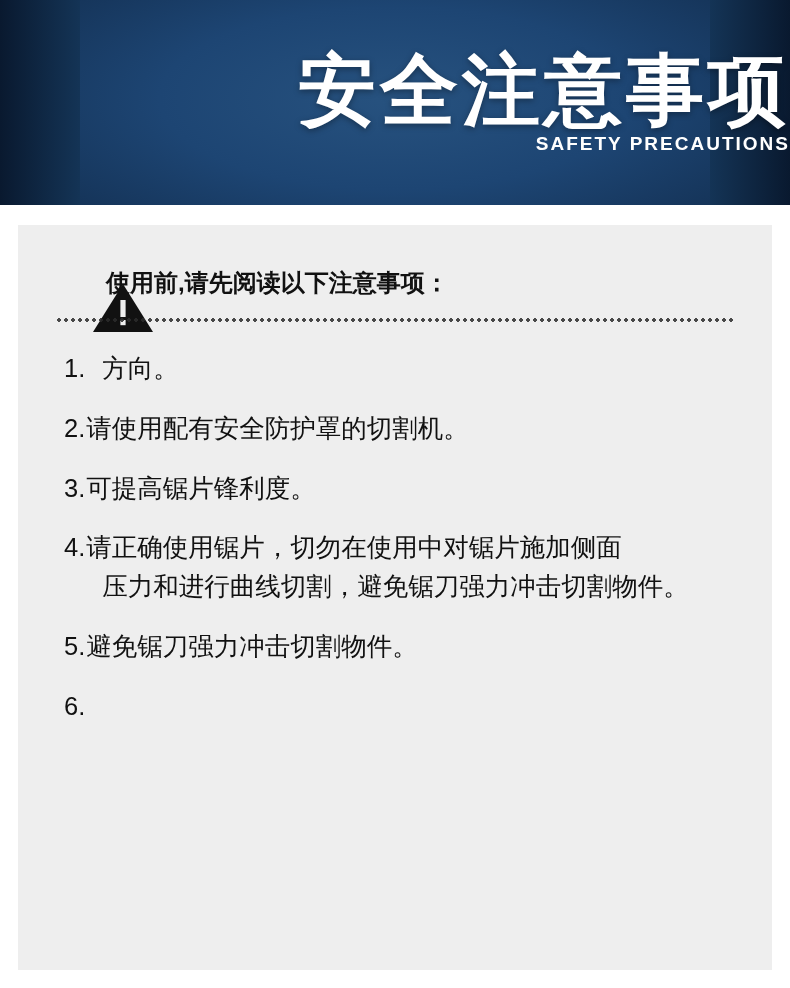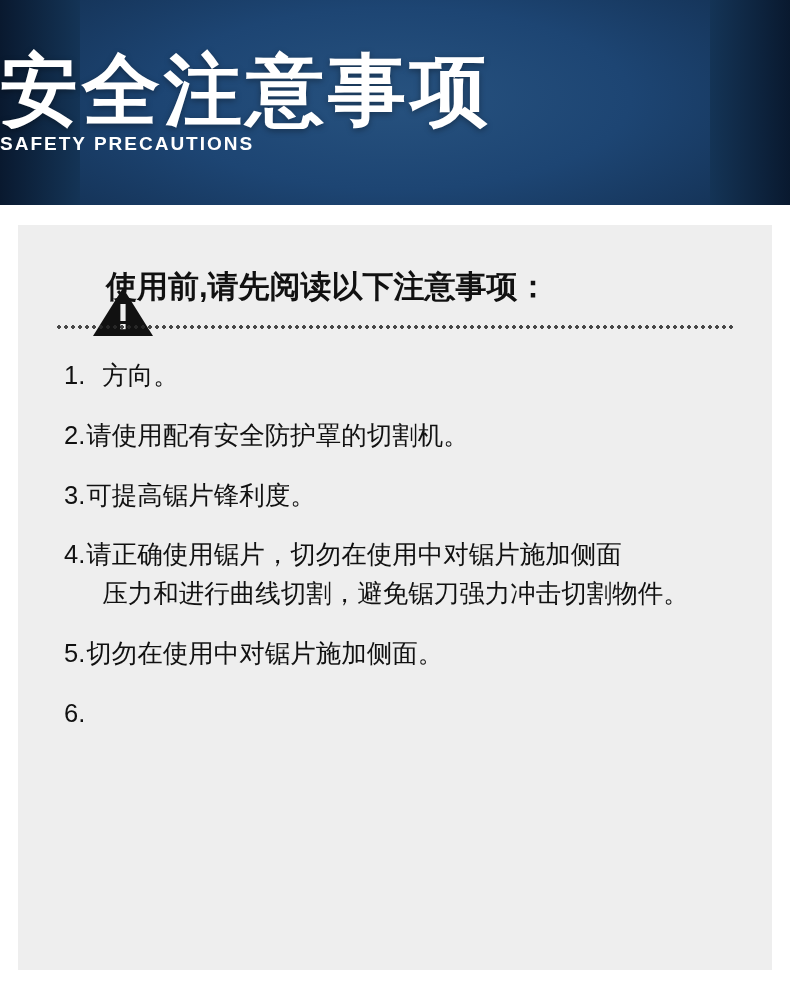--- a/index.html
+++ b/index.html
@@ -44,21 +44,21 @@
     position: absolute;
     right: 0; top: 0; bottom: 0;
     width: 80px;
     background: linear-gradient(to left, #09192f 0%, #143456 100%);
   }
   .banner-inner {
     position: absolute;
     left: 0; right: 0; top: 0; bottom: 0;
     display: flex;
     flex-direction: column;
-    align-items: flex-start;
+    align-items: flex-end;
     justify-content: center;
     z-index: 3;
   }
   .banner-title {
     color: #ffffff;
     font-size: 78px;
     line-height: 1;
     font-weight: bold;
     letter-spacing: 4px;
     text-shadow: 0 2px 6px rgba(0,0,0,0.35);
@@ -93,21 +93,21 @@
   }
   .warn-tri {
     width: 0;
     height: 0;
     position: relative;
     flex: 0 0 auto;
   }
   .warn-svg { display: block; }
 
   .warn-text {
-    font-size: 31px;
+    font-size: 24px;
     font-weight: bold;
     color: #111111;
     letter-spacing: 0px;
     white-space: nowrap;
     line-height: 1;
   }
 
   .divider {
     margin: 22px 4px 0 4px;
     height: 6px;
@@ -186,21 +186,21 @@
         <span class="item-text"><span>可提高锯片锋利度。</span></span>
       </div>
 
       <div class="item">
         <span class="item-num">4.</span>
         <span class="item-text"><span>请正确使用锯片，切勿在使用中对锯片施加侧面</span><span class="ln2">压力和进行曲线切割，避免锯刀强力冲击切割物件。</span></span>
       </div>
 
       <div class="item">
         <span class="item-num">5.</span>
-        <span class="item-text"><span>切勿在使用中对锯片施加侧面。</span></span>
+        <span class="item-text"><span>避免锯刀强力冲击切割物件。</span></span>
       </div>
 
       <div class="item">
         <span class="item-num">6.</span>
         <span class="item-text"></span>
       </div>
 
     </div>
   </div>
 </div>

